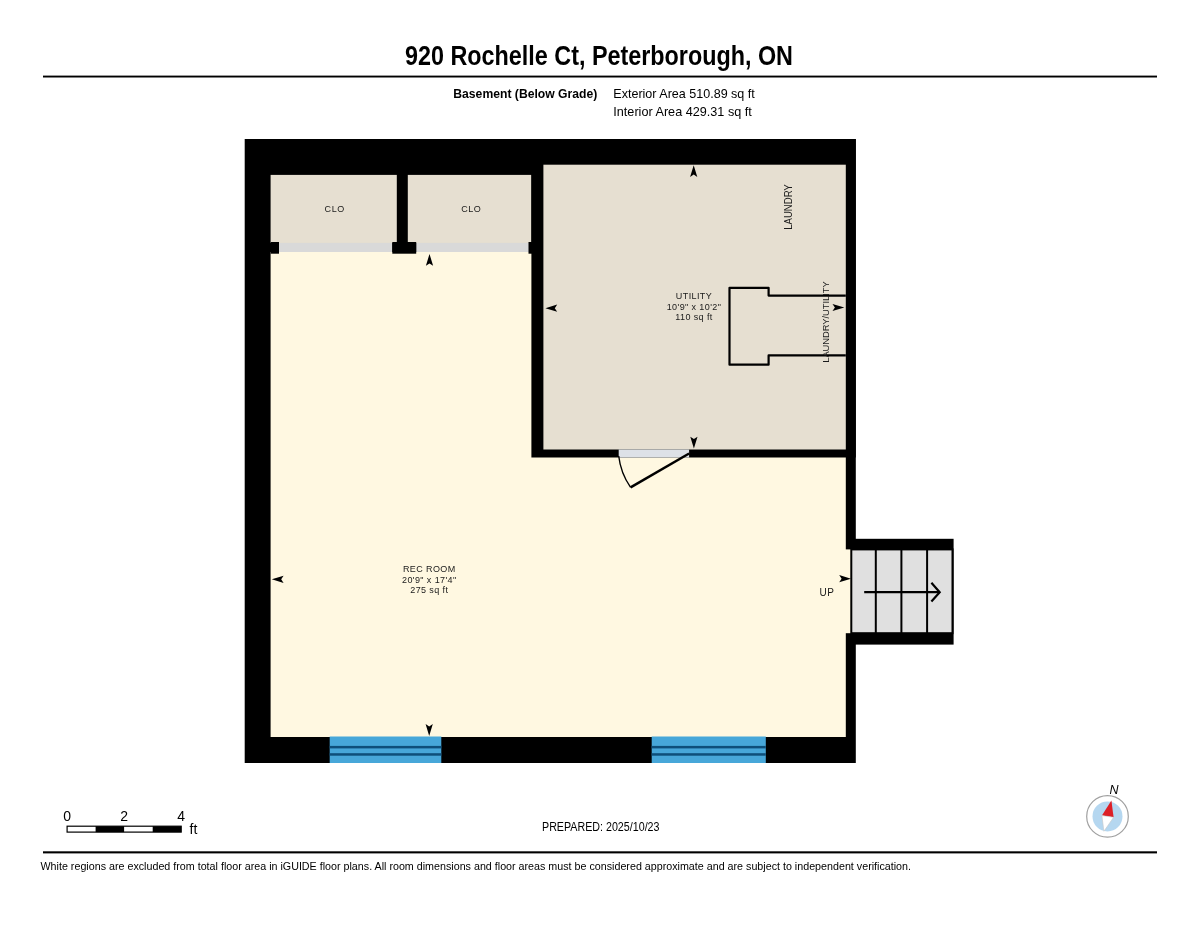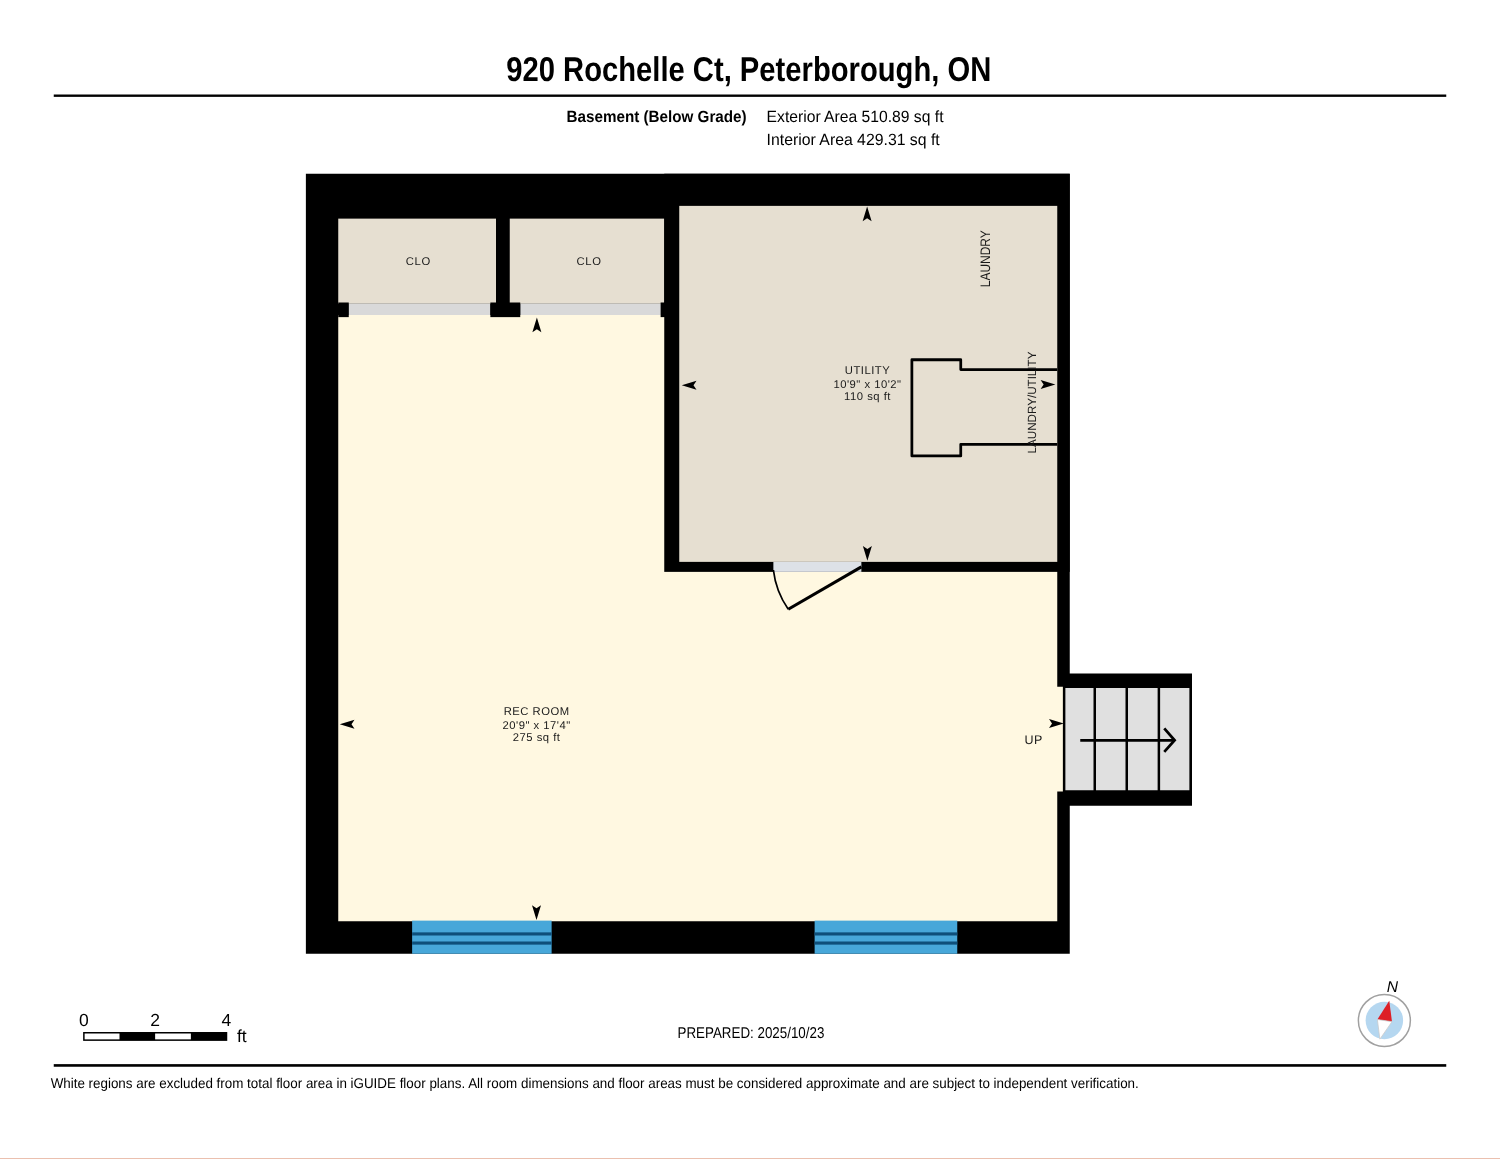--- a/index.html
+++ b/index.html
@@ -1,16 +1,16 @@
 <!DOCTYPE html>
 <html><head>
 <meta charset="utf-8">
 <style>
   html,body{margin:0;padding:0;background:#ffffff;}
-  #page{position:relative;width:1200px;height:927px;background:#c2410c;overflow:hidden;
+  #page{position:relative;width:1200px;height:927px;background:#86efac;overflow:hidden;
         font-family:"Liberation Sans", sans-serif;}
   svg text{font-family:"Liberation Sans", sans-serif;}
 </style>
 </head>
 <body>
 <div id="page">
 <svg width="1200" height="927" viewBox="0 0 1200 927">
 
   <rect x="0" y="0" width="1200" height="927" fill="#ffffff"></rect>
 

